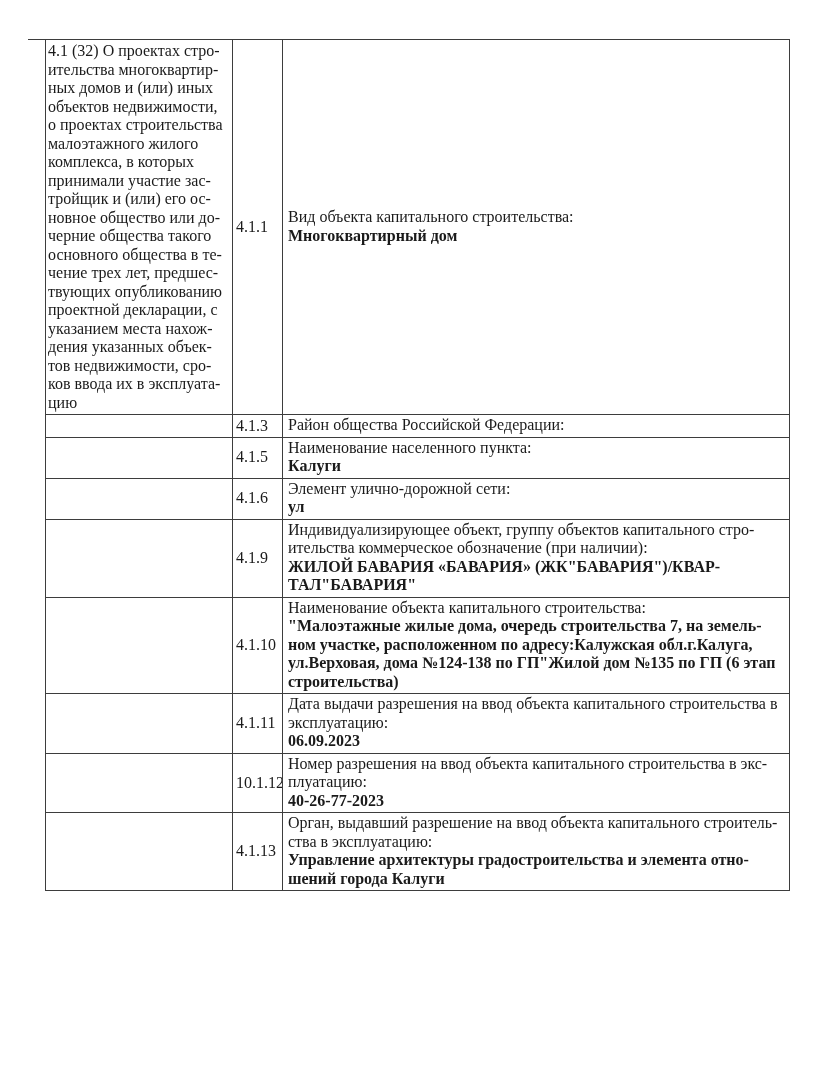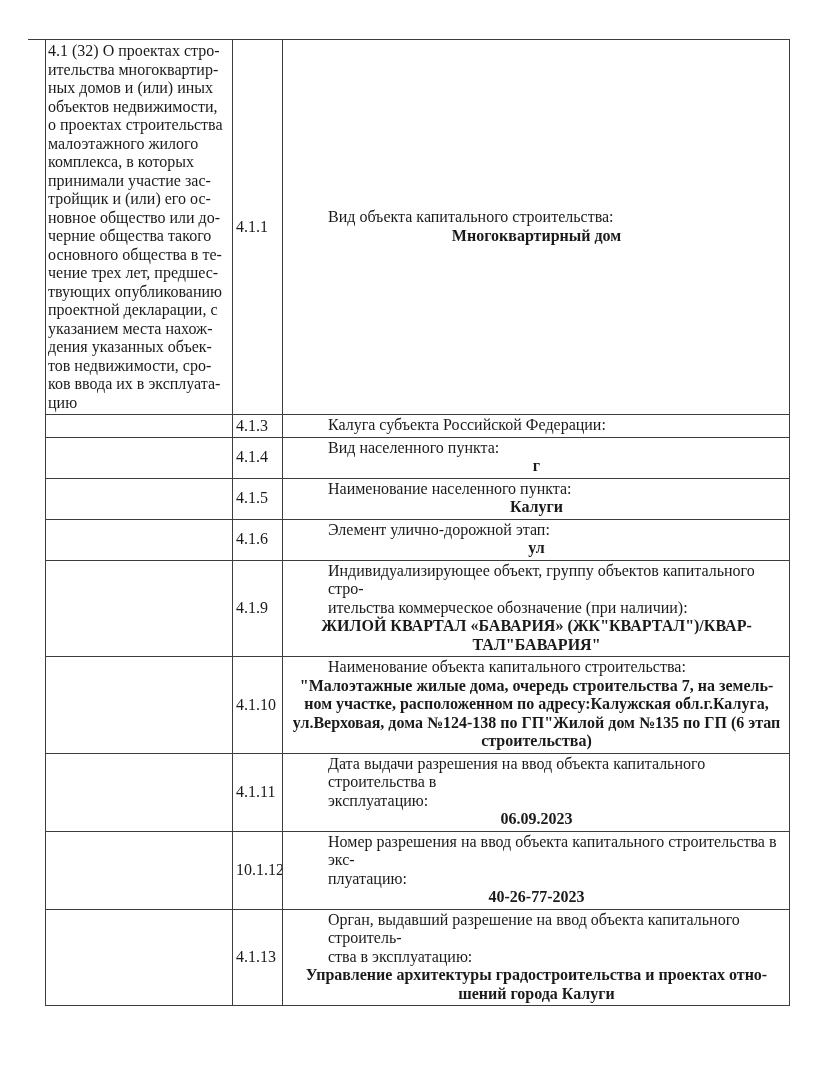--- a/index.html
+++ b/index.html
@@ -37,25 +37,23 @@
     white-space: pre-line;
   }
   td.c2 {
     padding: 0 2px 0 3px;
   }
   td.c3 {
     padding: 1px 4px 2px 5px;
   }
   .field-label {
     white-space: pre-line;
-    margin-left: 40px;
   }
   .field-value {
     white-space: pre-line;
-    text-align: center;
   }
   .field-value b {
     font-weight: bold;
   }
   .overhang-top {
     position: absolute;
     left: 28px;
     top: 39px;
     width: 17px;
     height: 1px;
@@ -102,61 +100,53 @@
           <div class="field-label">Вид объекта капитального строительства:</div>
           <div class="field-value"><span></span><b>Многоквартирный дом</b></div>
         </td>
       </tr>
 
 
       <tr>
         <td class="c1"></td>
         <td class="c2"><span>4.1.3</span></td>
         <td class="c3">
-          <div class="field-label">Калуга субъекта Российской Федерации:</div>
+          <div class="field-label">Район общества Российской Федерации:</div>
           <div class="field-value"><span></span><b></b></div>
         </td>
       </tr>
 
-      <tr>
-        <td class="c1"></td>
-        <td class="c2"><span>4.1.4</span></td>
-        <td class="c3">
-          <div class="field-label">Вид населенного пункта:</div>
-          <div class="field-value"><span></span><b>г</b></div>
-        </td>
-      </tr>
 
       <tr>
         <td class="c1"></td>
         <td class="c2"><span>4.1.5</span></td>
         <td class="c3">
           <div class="field-label">Наименование населенного пункта:</div>
           <div class="field-value"><span></span><b>Калуги</b></div>
         </td>
       </tr>
 
       <tr>
         <td class="c1"></td>
         <td class="c2"><span>4.1.6</span></td>
         <td class="c3">
-          <div class="field-label">Элемент улично-дорожной этап:</div>
+          <div class="field-label">Элемент улично-дорожной сети:</div>
           <div class="field-value"><span></span><b>ул</b></div>
         </td>
       </tr>
 
 
 
       <tr>
         <td class="c1"></td>
         <td class="c2"><span>4.1.9</span></td>
         <td class="c3">
           <div class="field-label">Индивидуализирующее объект, группу объектов капитального стро-
 ительства коммерческое обозначение (при наличии):</div>
-          <div class="field-value"><span></span><b>ЖИЛОЙ КВАРТАЛ «БАВАРИЯ» (ЖК"КВАРТАЛ")/КВАР-
+          <div class="field-value"><span></span><b>ЖИЛОЙ БАВАРИЯ «БАВАРИЯ» (ЖК"БАВАРИЯ")/КВАР-
 ТАЛ"БАВАРИЯ"</b></div>
         </td>
       </tr>
 
       <tr>
         <td class="c1"></td>
         <td class="c2"><span>4.1.10</span></td>
         <td class="c3">
           <div class="field-label">Наименование объекта капитального строительства:</div>
           <div class="field-value"><span></span><b>"Малоэтажные жилые дома, очередь строительства 7, на земель-
@@ -185,20 +175,20 @@
           <div class="field-value"><span></span><b>40-26-77-2023</b></div>
         </td>
       </tr>
 
       <tr>
         <td class="c1"></td>
         <td class="c2"><span>4.1.13</span></td>
         <td class="c3">
           <div class="field-label">Орган, выдавший разрешение на ввод объекта капитального строитель-
 ства в эксплуатацию:</div>
-          <div class="field-value"><span></span><b>Управление архитектуры градостроительства и проектах отно-
+          <div class="field-value"><span></span><b>Управление архитектуры градостроительства и элемента отно-
 шений города Калуги</b></div>
         </td>
       </tr>
 
     </tbody>
   </table>
 </div>
 
 </body></html>

